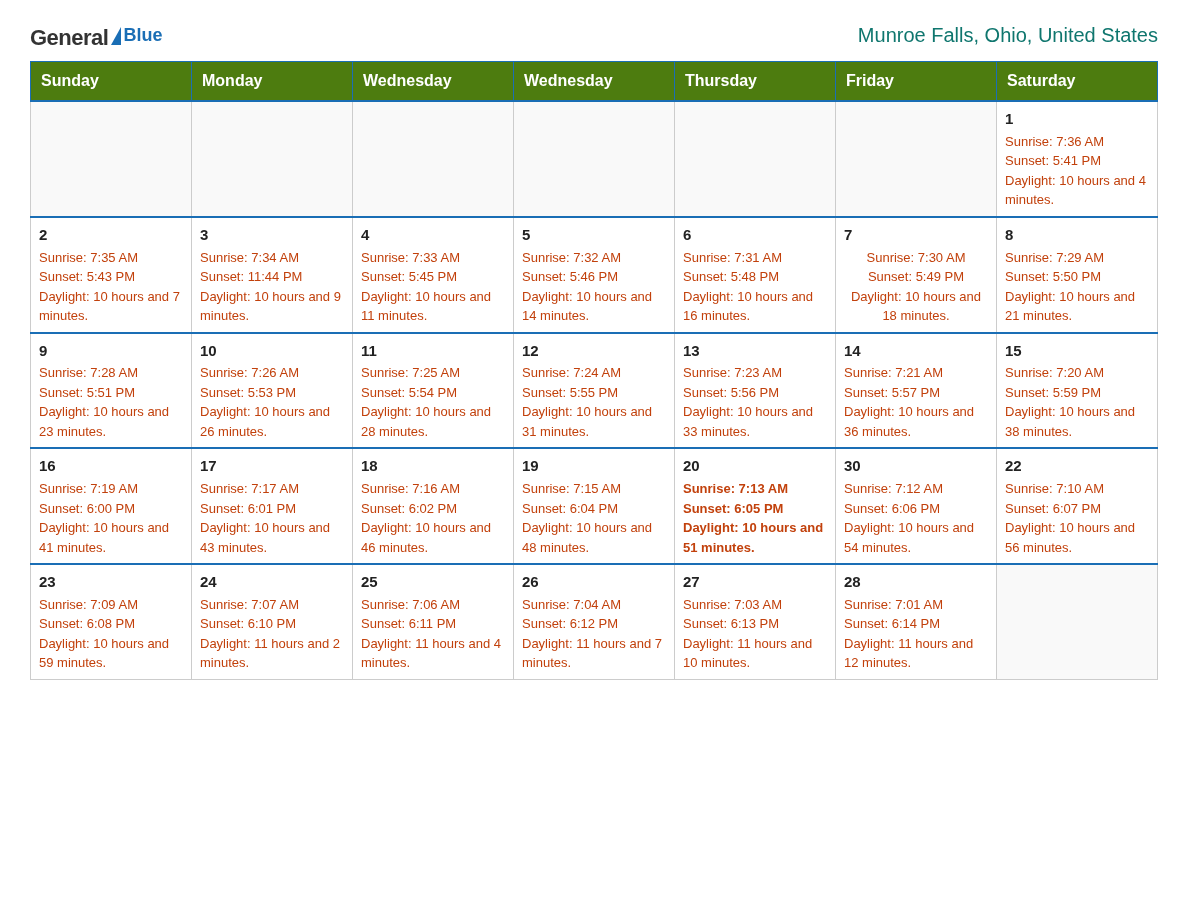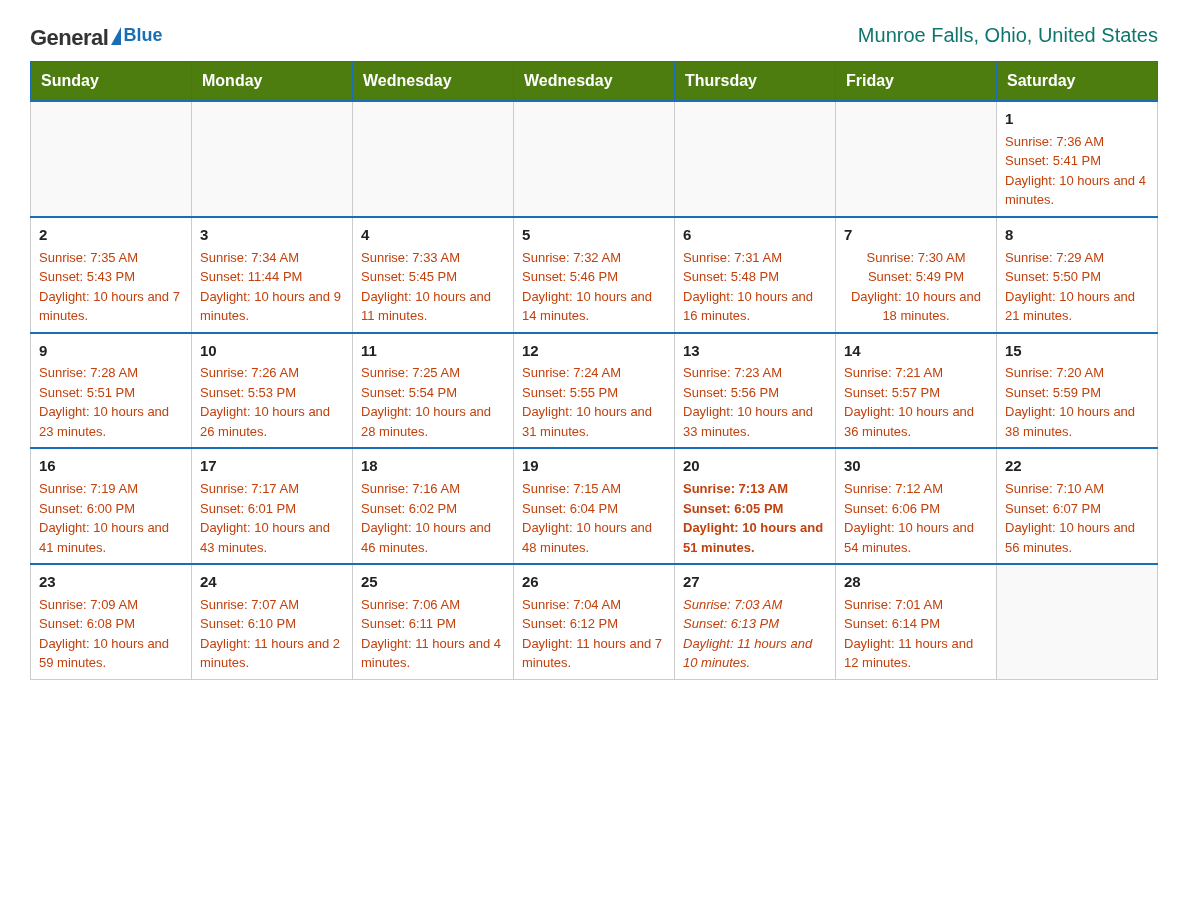--- a/index.html
+++ b/index.html
@@ -298,21 +298,21 @@
 Daylight: 11 hours and 4 minutes.</div>
         </td>
         <td>
           <span class="day-number">26</span>
           <div class="day-info" style="white-space: pre-line;">Sunrise: 7:04 AM
 Sunset: 6:12 PM
 Daylight: 11 hours and 7 minutes.</div>
         </td>
         <td>
           <span class="day-number">27</span>
-          <div class="day-info" style="white-space: pre-line; font-style: italic;">Sunrise: 7:03 AM
+          <div class="day-info" style="white-space: pre-line;">Sunrise: 7:03 AM
 Sunset: 6:13 PM
 Daylight: 11 hours and 10 minutes.</div>
         </td>
         <td>
           <span class="day-number">28</span>
           <div class="day-info" style="white-space: pre-line;">Sunrise: 7:01 AM
 Sunset: 6:14 PM
 Daylight: 11 hours and 12 minutes.</div>
         </td>
         <td class="empty"></td>

